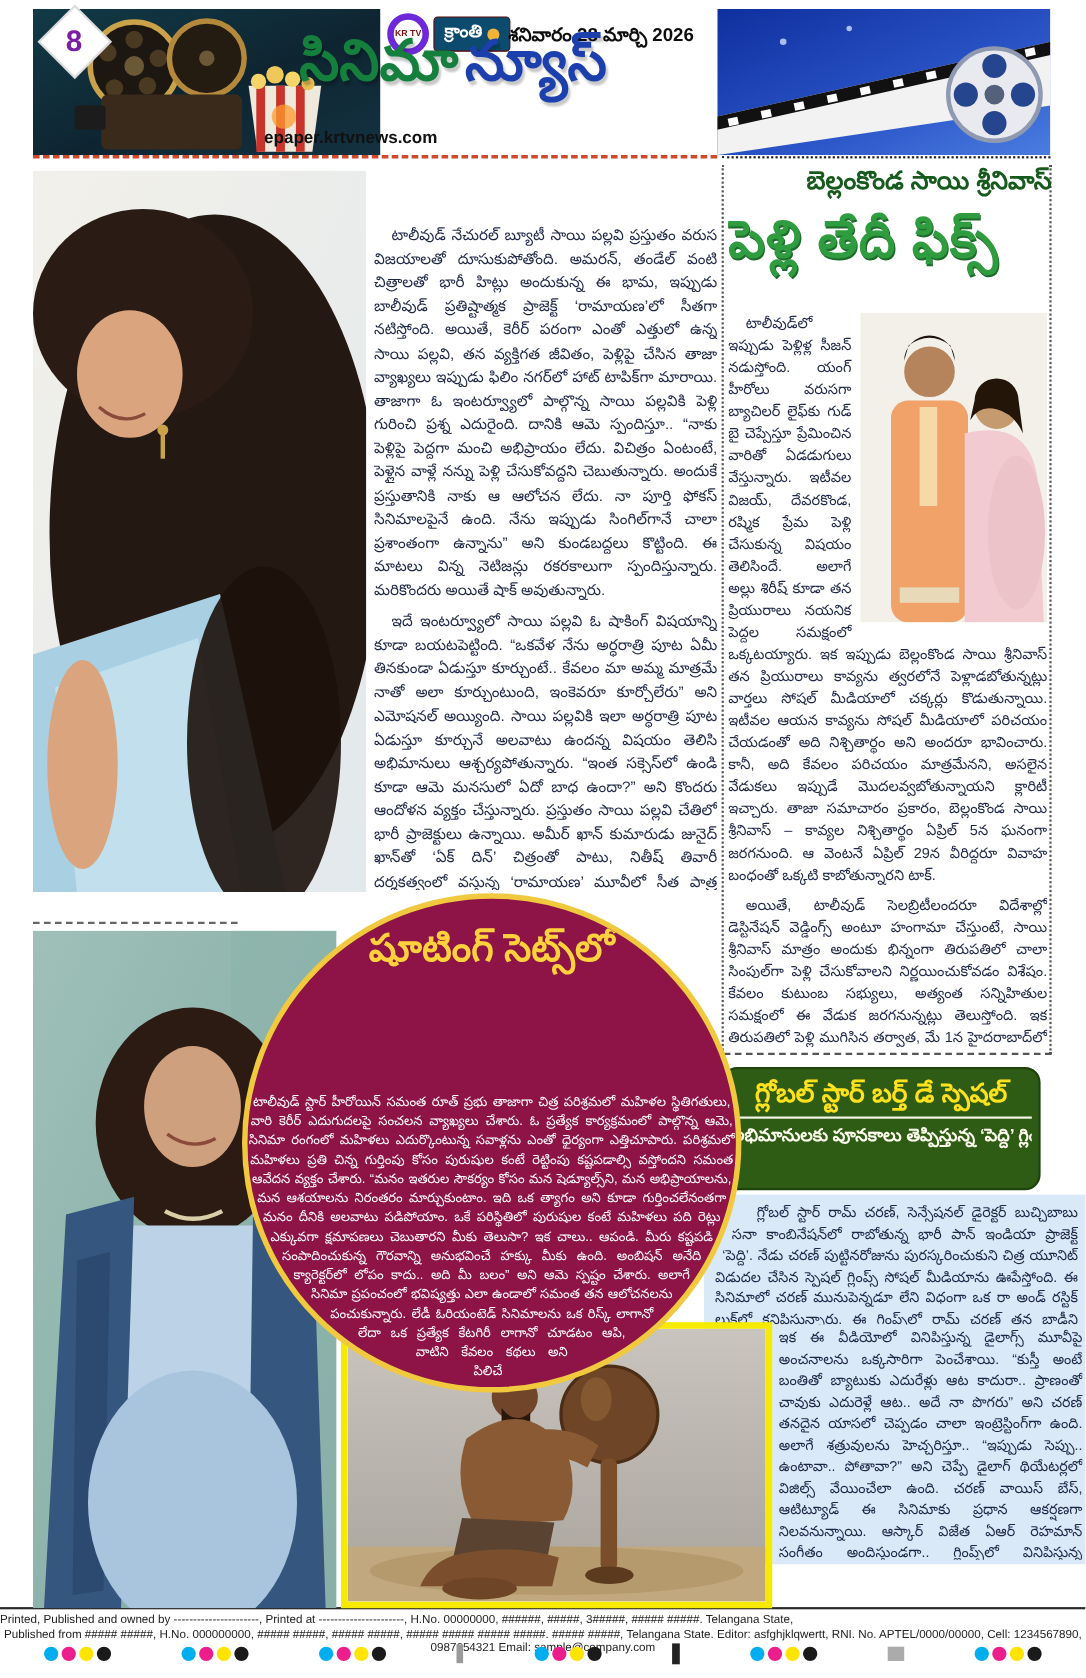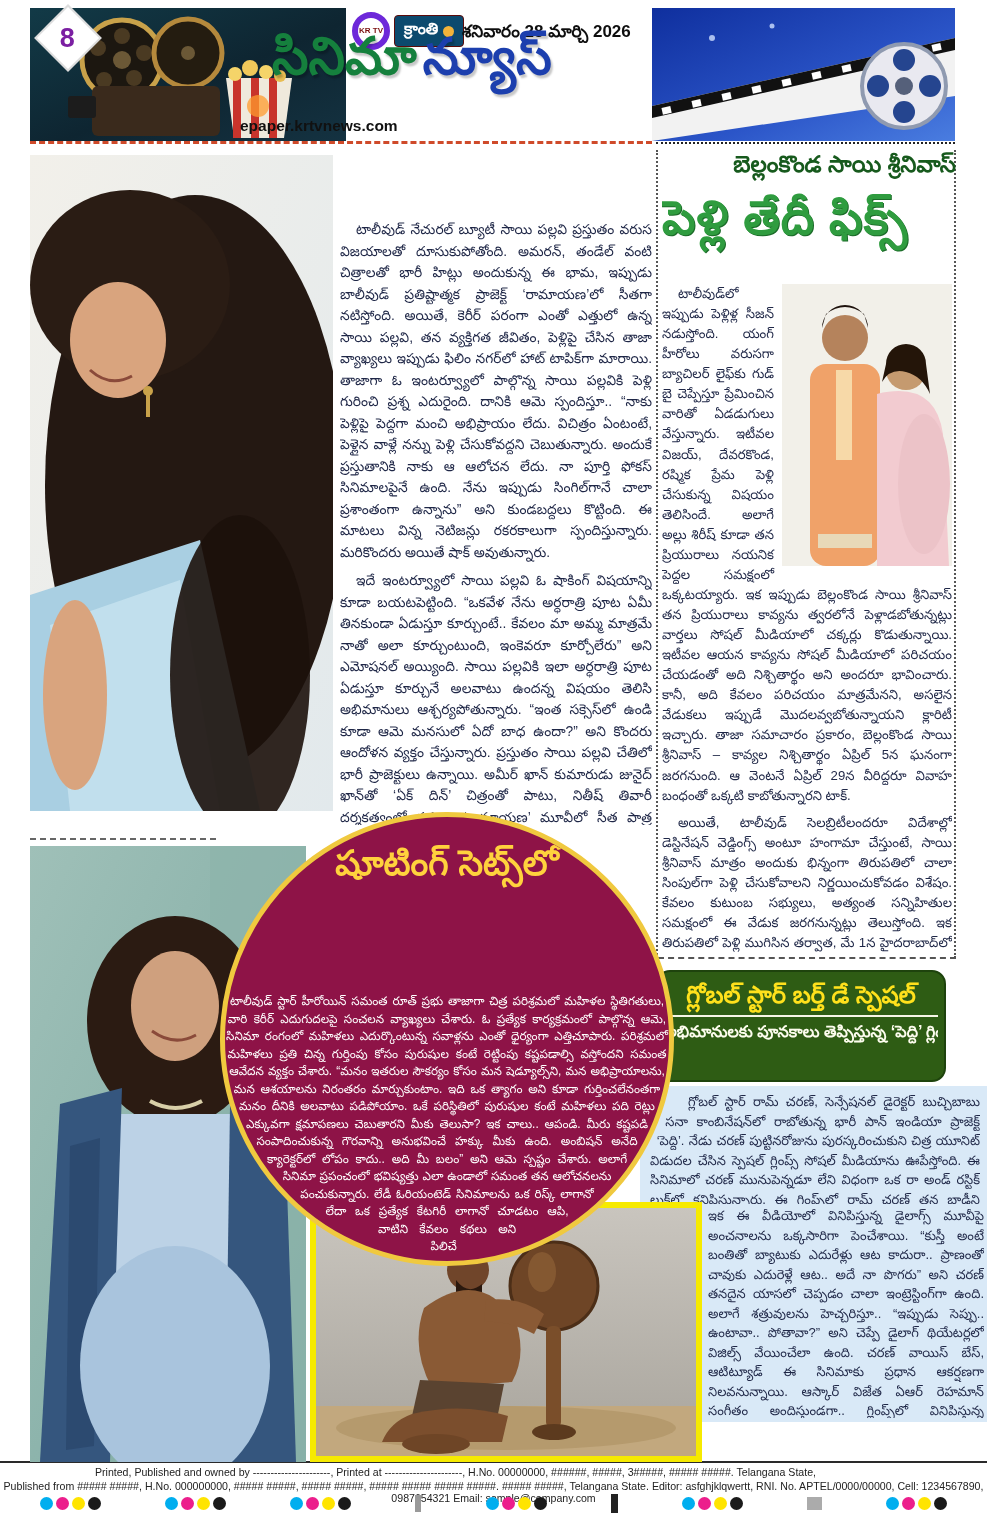--- a/index.html
+++ b/index.html
@@ -28,21 +28,21 @@
   .head-dash-l{left:30px;top:141px;width:622px;border-top:3px dashed #cf4a2a;}
   .head-dash-r{left:656px;top:142px;width:299px;border-top:2px dotted #222;}
   
   .body-text{text-align:justify;color:#1f2747;}
   .body-text p{margin:0 0 7px;text-indent:16px;}
   
   .headline-orange{left:234px;top:147px;width:420px;text-align:center;font-size:33px;font-weight:800;
                    color:#f6861c;text-shadow:1.5px 1.5px 0 #b05a10;z-index:3;line-height:1.2;white-space:nowrap;}
   .sai-photo{left:30px;top:155px;width:303px;height:656px;overflow:hidden;z-index:1;}
   .sai-photo svg{display:block;width:100%;height:100%;}
-  .sai-body{left:340px;top:203px;width:312px;height:606px;font-size:13.8px;line-height:1.56;overflow:hidden;z-index:2;margin-top:16px;}
+  .sai-body{left:340px;top:203px;width:312px;height:606px;font-size:13.8px;line-height:1.56;overflow:hidden;z-index:2;}
   
   .div-v1{left:656px;top:150px;height:808px;border-left:2px dotted #555;}
   .div-v2{left:954px;top:150px;height:808px;border-left:2px dotted #555;}
   
   .bk-kicker{left:662px;top:151px;width:294px;font-size:23px;font-weight:800;color:#175a1d;white-space:nowrap;overflow:hidden;}
   .bk-headline{left:662px;top:190px;width:294px;font-size:47px;font-weight:900;color:#2f9c3f;
                letter-spacing:1px;white-space:nowrap;overflow:hidden;text-shadow:1px 1px 0 #1c6b29;}
   .bk-body{left:662px;top:284px;width:290px;height:668px;font-size:13.2px;line-height:1.52;overflow:hidden;}
   .couple-photo{float:right;width:170px;height:282px;margin:0 0 6px 8px;overflow:hidden;}
   .couple-photo svg{display:block;width:100%;height:100%;}
@@ -73,21 +73,21 @@
   .gs-body1{left:650px;top:1092px;width:330px;height:112px;font-size:13px;line-height:1.5;overflow:hidden;z-index:3;}
   .gs-sp{float:left;width:24px;height:54px;shape-outside:polygon(0 0,100% 0,45% 55%,0 100%);}
   .gs-body2{left:708px;top:1206px;width:276px;height:212px;font-size:13px;line-height:1.5;overflow:hidden;z-index:3;}
   
   .charan-dash{left:303px;top:1206px;height:256px;border-left:2px dashed #555;}
   .charan-photo{left:310px;top:1202px;width:392px;height:260px;border:6px solid #f6ea00;box-sizing:border-box;
                 overflow:hidden;z-index:4;}
   .charan-photo svg{display:block;width:100%;height:100%;}
   
   .foot-rule{left:0;top:1461px;width:987px;border-top:2px solid #2a2a2a;}
-  .imprint1{left:0;top:1466px;width:816px;text-align:right;font-size:10.6px;color:#222;}
+  .imprint1{left:0;top:1466px;width:816px;text-align:left;font-size:10.6px;color:#222;}
   .imprint2{left:0;top:1480px;width:987px;text-align:center;font-size:10.6px;color:#222;}
   .regs{left:40px;top:1494px;width:907px;display:flex;align-items:center;justify-content:space-between;}
   .grp{display:flex;gap:3px;}
   .dot{width:13px;height:13px;border-radius:50%;}
   .dot.c{background:#00aeef;}.dot.m{background:#ec1e8c;}.dot.y{background:#ffe400;}.dot.k{background:#1a1a1a;}
   .bar-gray{width:6px;height:17px;background:#9a9a9a;}
   .bar-black{width:7px;height:19px;background:#222;}
   .sq-gray{width:15px;height:13px;background:#ababab;}
 </style>
 </head>

